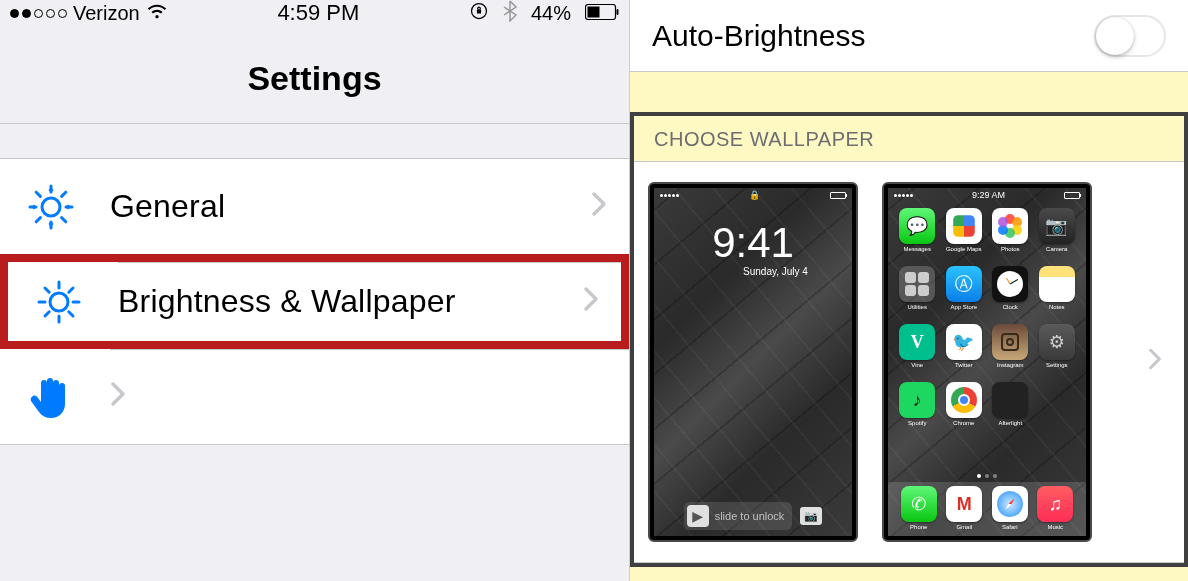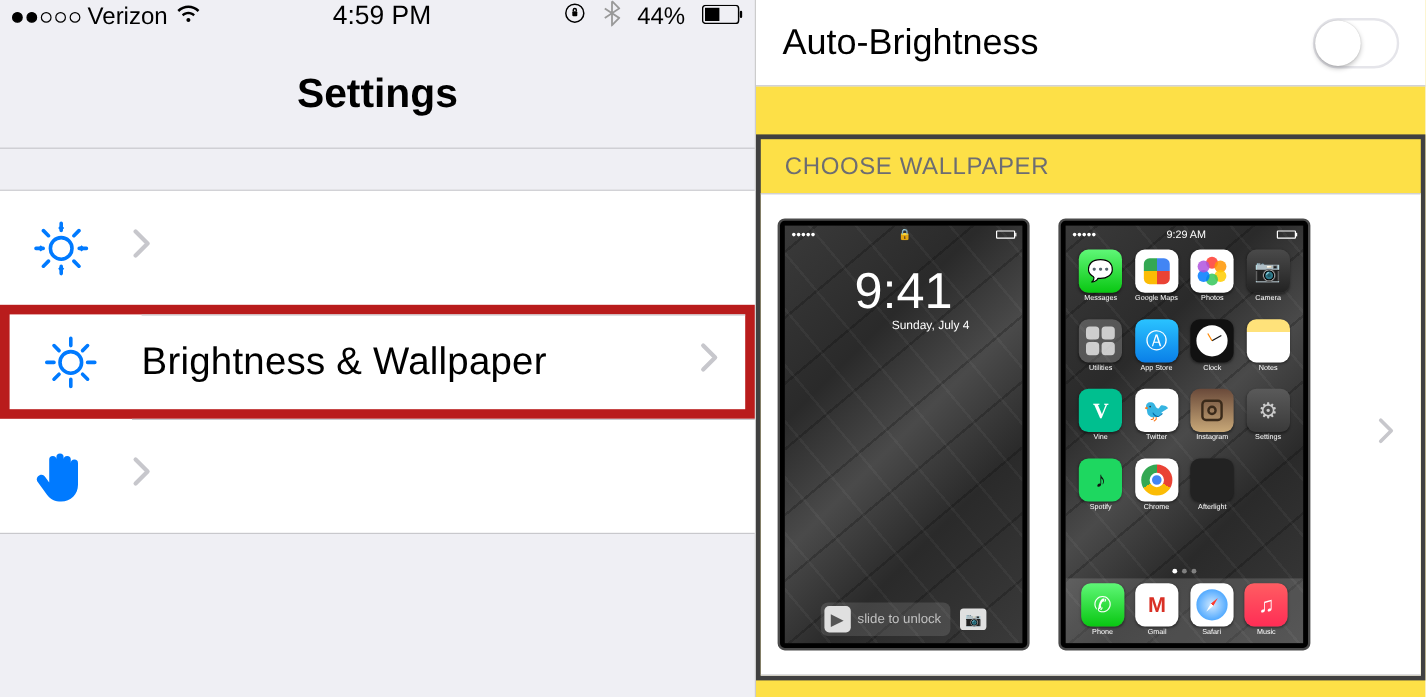--- a/index.html
+++ b/index.html
@@ -1,19 +1,19 @@
 <!DOCTYPE html>
 <html><head>
 <meta charset="utf-8">
 <style>
 * { margin: 0; padding: 0; box-sizing: border-box; }
 body { font-family: -apple-system, "Helvetica Neue", Helvetica, Arial, sans-serif; background: #fff; width: 1188px; height: 581px; display: flex; }
 
 .left-panel { width: 630px; height: 581px; background: #efeff4; display: flex; flex-direction: column; border-right: 1px solid #ccc; }
-.right-panel { flex: 1; height: 581px; background: #fde047; display: flex; flex-direction: column; }
+.right-panel { flex: 1; height: 581px; background: #fef9c3; display: flex; flex-direction: column; }
 
 
 .status-bar { height: 34px; display: flex; align-items: flex-start; justify-content: space-between; padding: 0 10px; font-size: 20px; color: #000; }
 .status-left { display: flex; align-items: center; gap: 6px; }
 .status-right { display: flex; align-items: center; gap: 14px; }
 .signal-dots { display: flex; gap: 3px; }
 .dot { width: 9px; height: 9px; border-radius: 50%; border: 1px solid #000; }
 .dot.filled { background: #000; }
 .carrier { font-size: 20px; }
 .wifi-icon svg { width: 22px; height: 22px; }
@@ -179,20 +179,21 @@
   <div class="settings-list">
 
     <div class="settings-row">
       <span class="row-icon">
         <svg viewBox="0 0 50 50" fill="none" stroke="#007aff" stroke-width="3">
             <circle cx="25" cy="25" r="9"></circle>
             <path d="M25 4v6M25 40v6M46 25h-6M10 25H4M39.8 10.2l-4.2 4.2M14.4 35.6l-4.2 4.2M39.8 39.8l-4.2-4.2M14.4 14.4l-4.2-4.2" stroke-linecap="round"></path>
             <path d="M25 2l3 3-3 3-3-3z M25 42l3 3-3 3-3-3z M2 25l3-3 3 3-3 3z M42 25l3-3 3 3-3 3z" fill="#007aff" stroke="none" transform="scale(0.85) translate(4.4,4.4)"></path>
           </svg>
       </span>
+      <span class="row-label">General</span>
       <span class="chevron">
         <svg width="16" height="26" viewBox="0 0 16 26" fill="none" stroke="#c7c7cc" stroke-width="3.5" stroke-linecap="round" stroke-linejoin="round">
             <path d="M3 3l10 10L3 23"></path>
           </svg>
       </span>
     </div>
 
 
     <div class="settings-row highlight-box">
       <span class="row-icon">

